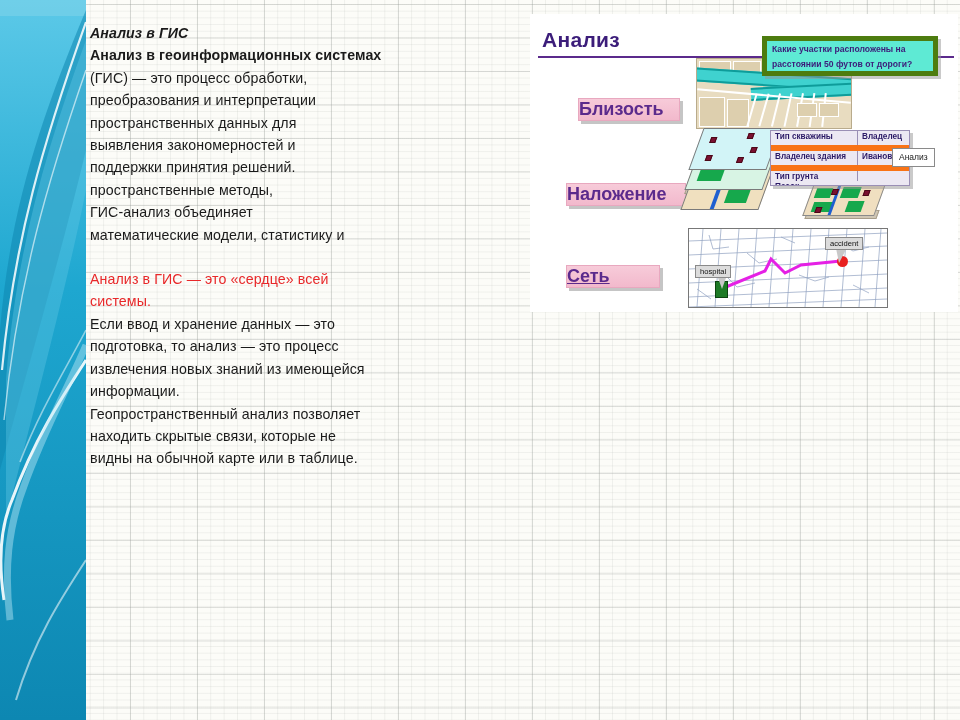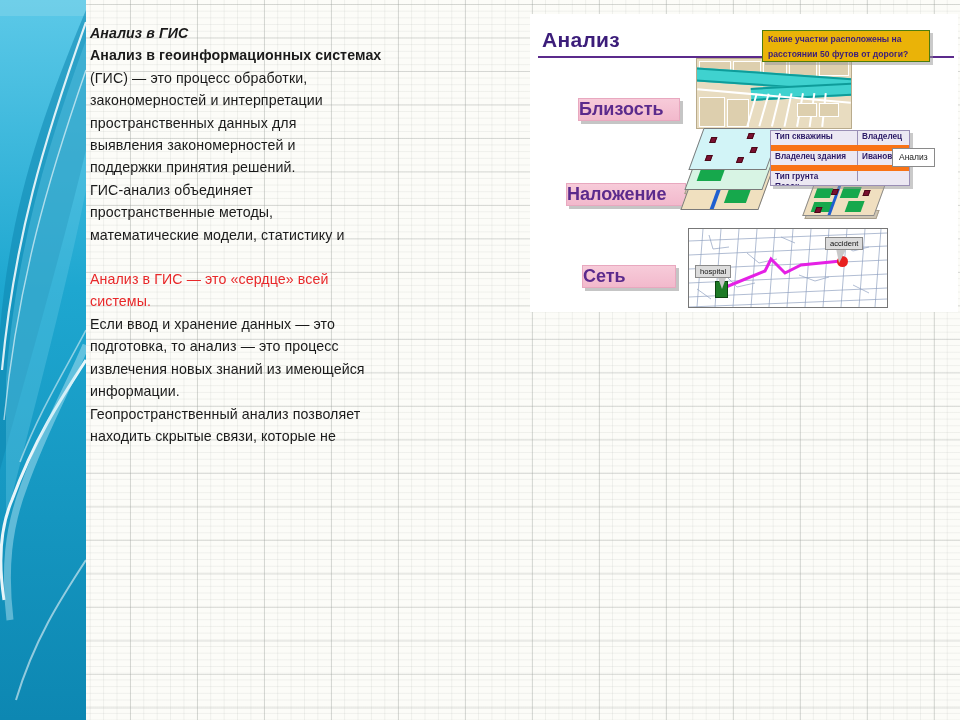--- a/index.html
+++ b/index.html
@@ -63,26 +63,26 @@
   .plabel{
     position:absolute;
     background:linear-gradient(#f7cbd9,#f2b9cc);
     color:#5b2a8c;font-weight:bold;font-size:18px;
     text-align:left;line-height:21px;height:21px;
     box-shadow:3px 3px 0 rgba(150,150,150,.55);
     border:1px solid #e8a8bf;
   }
   #lbl-blizost{left:48px;top:84px;width:100px;}
   #lbl-nalozhenie{left:36px;top:169px;width:118px;}
-  #lbl-set{left:52px;top:251px;width:92px;}
+  #lbl-set{left:36px;top:251px;width:92px;text-decoration:underline;}
 
   
   #callout-q{
-    position:absolute;left:232px;top:16px;width:166px;height:30px;
-    background:#eab308;border:1px solid #4d7c0f;
+    position:absolute;left:232px;top:22px;width:166px;height:30px;
+    background:#5eead4;border:5px solid #4d7c0f;
     box-shadow:3px 3px 0 rgba(150,150,150,.5);
   }
   #callout-q .qt{
     display:block;color:#3c1d7a;font-weight:bold;font-size:8.6px;
     line-height:14px;padding:1px 5px 0 5px;white-space:nowrap;
   }
 
   
   #map-prox{
     position:absolute;left:166px;top:44px;width:154px;height:69px;
@@ -199,39 +199,40 @@
     <path d="M86,330 C64,372 40,410 20,462" stroke="#ffffff" stroke-width="1.6" fill="none" opacity="0.5"></path>
     <path d="M86,345 C66,392 44,430 24,486 C8,528 4,570 10,620" stroke="#bde9f6" stroke-width="7" fill="none" opacity="0.45"></path>
     <path d="M86,560 C60,600 34,640 16,700" stroke="#ffffff" stroke-width="2" fill="none" opacity="0.55"></path>
   </svg>
 </div>
 
 <div id="text-col">
   <div class="tline t-bi">Анализ в ГИС</div>
   <div class="tline t-b">Анализ в геоинформационных системах</div>
   <div class="tline">(ГИС) — это процесс обработки,</div>
-  <div class="tline">закономерностей и интерпретации</div>
+  <div class="tline">преобразования и интерпретации</div>
   <div class="tline">пространственных данных для</div>
   <div class="tline">выявления закономерностей и</div>
   <div class="tline">поддержки принятия решений.</div>
+  <div class="tline">пространственные методы,</div>
   <div class="tline">ГИС-анализ объединяет</div>
-  <div class="tline">пространственные методы,</div>
   <div class="tline">математические модели, статистику и</div>
 
   <div class="spacer"></div>
 
   <div class="tline t-red">Анализ в ГИС — это «сердце» всей</div>
   <div class="tline t-red">системы.</div>
 
   <div class="tline">Если ввод и хранение данных — это</div>
   <div class="tline">подготовка, то анализ — это процесс</div>
   <div class="tline">извлечения новых знаний из имеющейся</div>
   <div class="tline">информации.</div>
   <div class="tline">Геопространственный анализ позволяет</div>
   <div class="tline">находить скрытые связи, которые не</div>
+  <div class="tline">видны на обычной карте или в таблице.</div>
 </div>
 
 <div id="slide-panel">
 
   <div id="slide-title">Анализ</div>
   <div id="title-rule"></div>
 
   <div class="plabel" id="lbl-blizost">Близость</div>
 
   <div id="map-prox">

